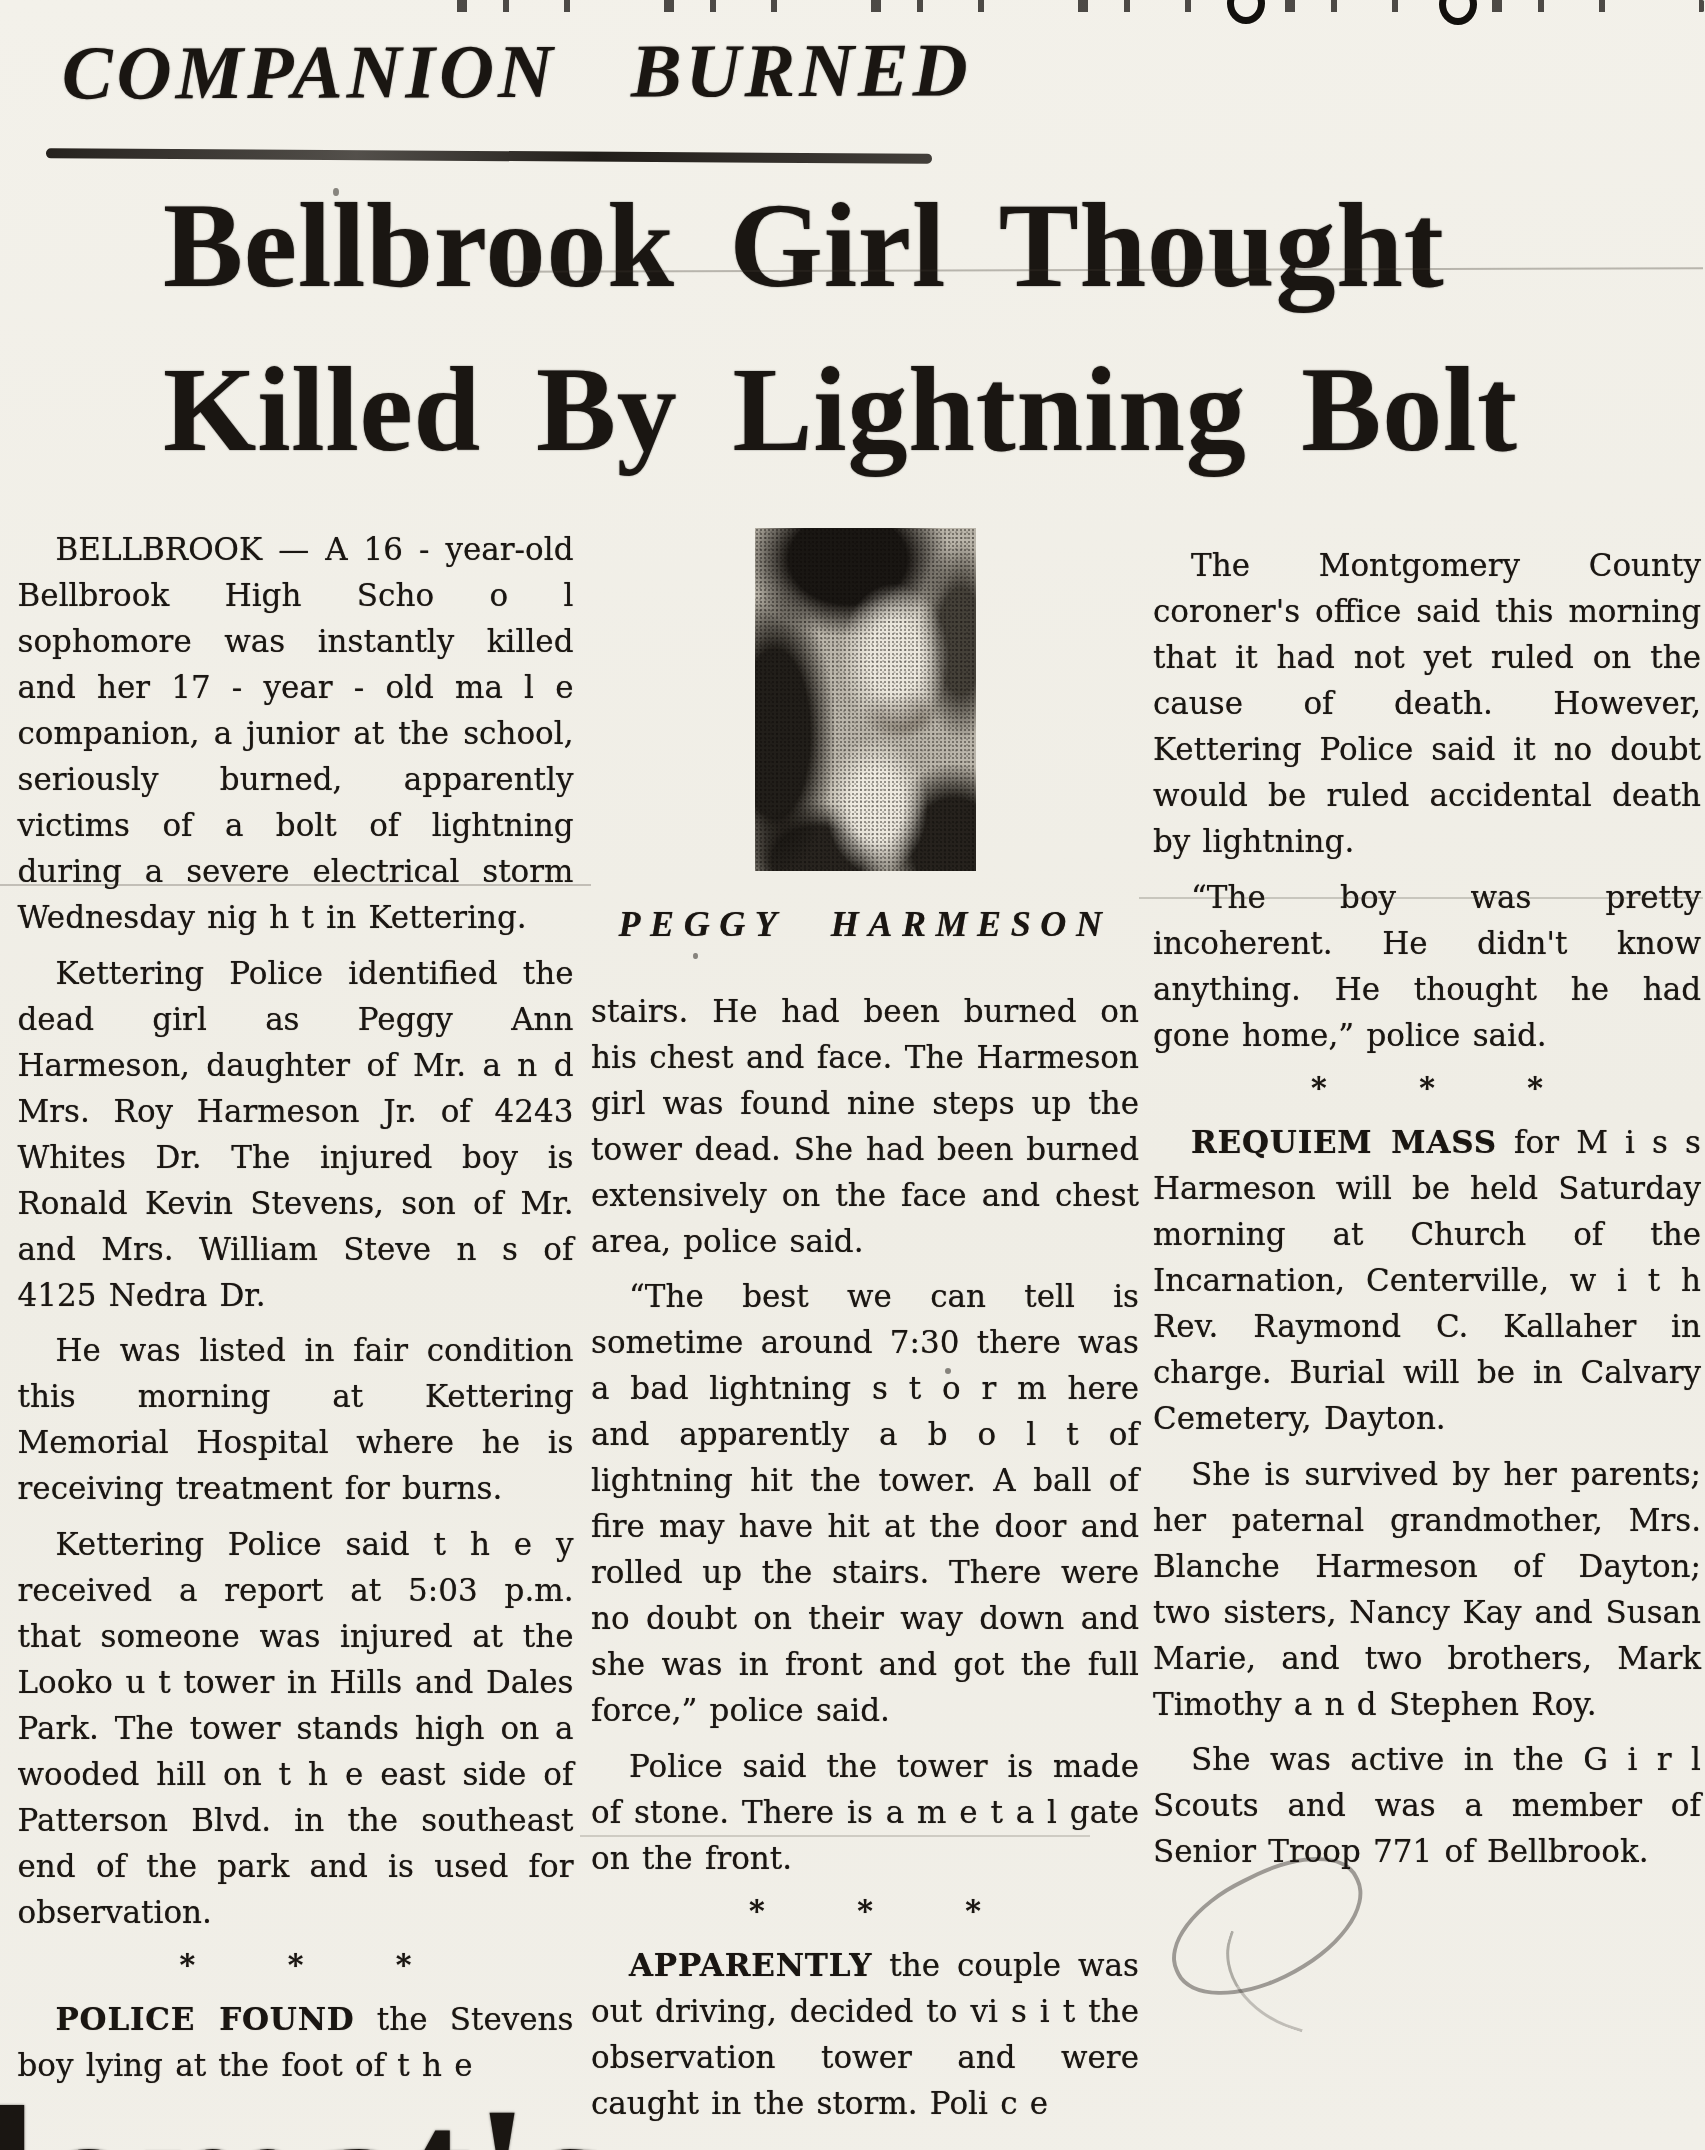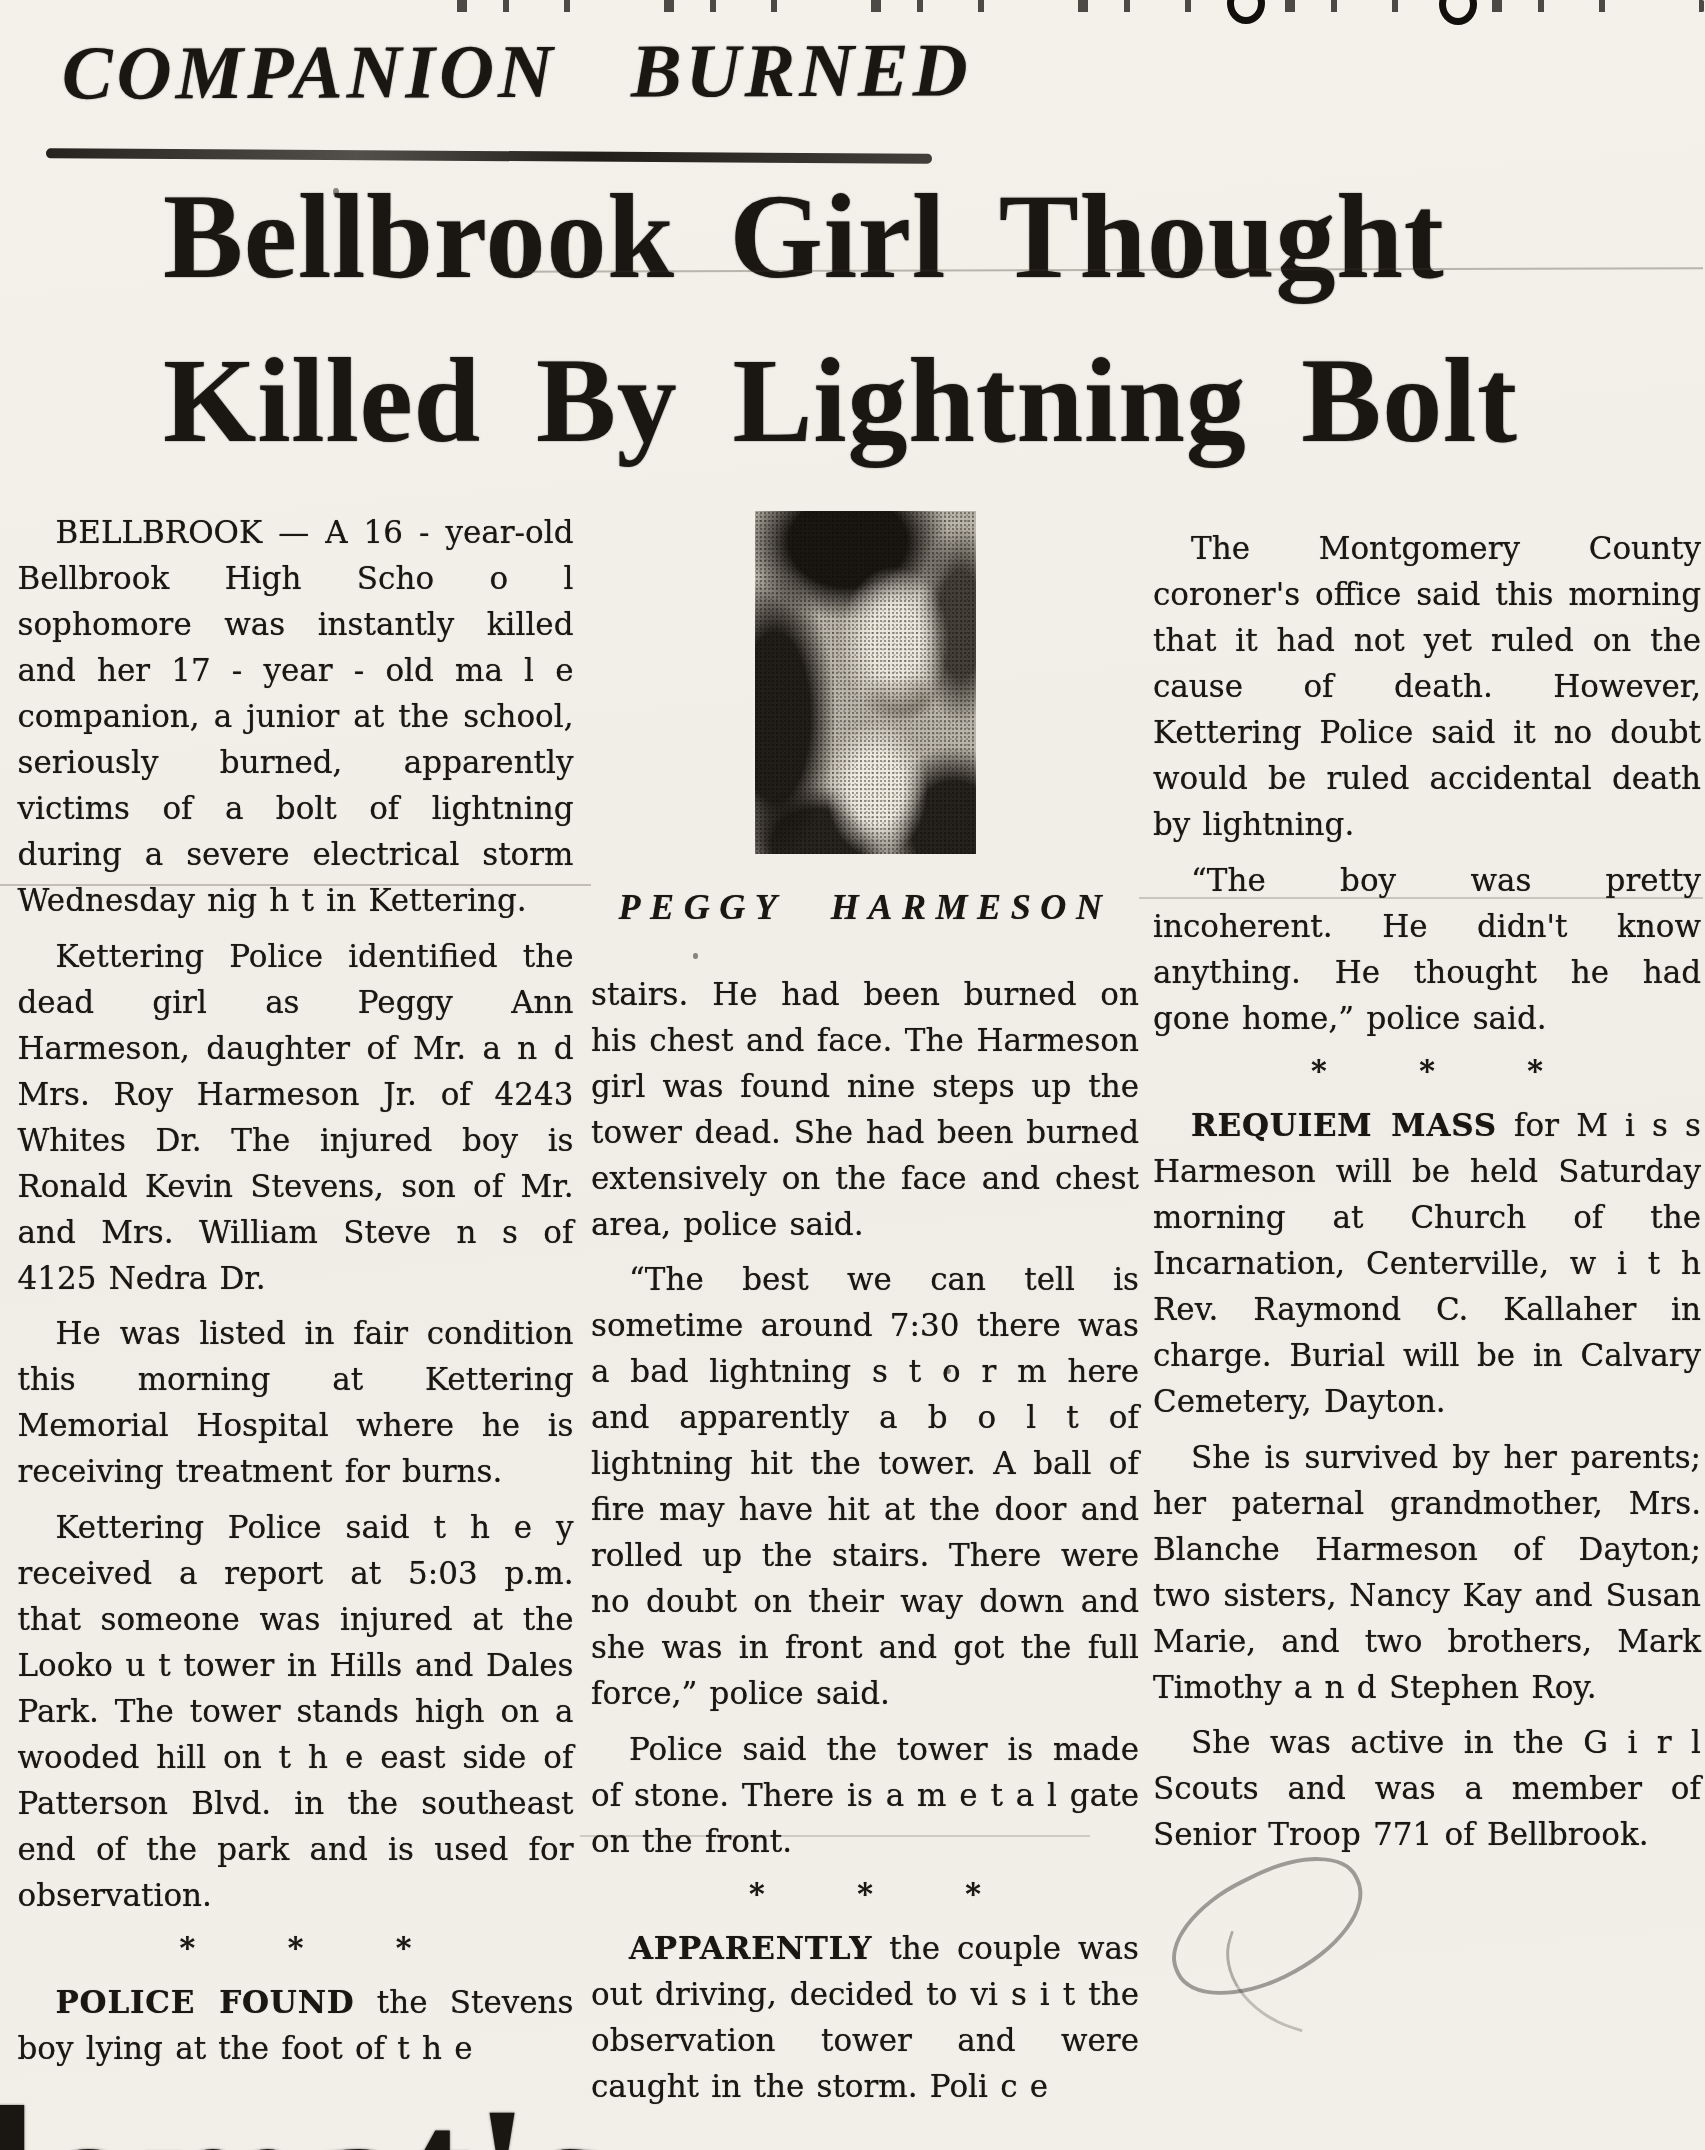--- a/index.html
+++ b/index.html
@@ -29,28 +29,28 @@
     transform:rotate(-0.2deg);
     text-shadow:0 0 1.6px rgba(20,16,12,.55);
     white-space:nowrap;
   }
   #kicker-rule{
     position:absolute;left:46px;top:151px;width:886px;height:9.6px;
     background:linear-gradient(90deg,rgba(22,18,14,.93),rgba(22,18,14,.72) 35%,rgba(22,18,14,.95) 62%,rgba(22,18,14,.8));
     border-radius:4.8px;transform:rotate(0.35deg);
   }
   #headline{
-    position:absolute;left:163px;top:155px;width:1537px;
+    position:absolute;left:163px;top:164px;width:1537px;
     font-family:"Liberation Serif", serif;font-weight:700;
     font-size:120px;line-height:164px;letter-spacing:0.8px;word-spacing:24px;
     text-shadow:0 0 1.6px rgba(15,12,10,.6);
     white-space:nowrap;
   }
   
-  .col{position:absolute;top:498px;}
+  .col{position:absolute;top:515px;}
   #col-left{left:17.5px;width:556px;padding-top:11px;}
   #col-center{left:591px;width:548px;}
   #col-right{left:1153px;width:548px;padding-top:27px;}
   .para{
     margin:0 0 9.6px 0;
     font-size:31px;line-height:46px;
     text-align:justify;
     word-spacing:2.4px;
     text-shadow:0 0 0.8px rgba(28,22,16,.65);
   }

